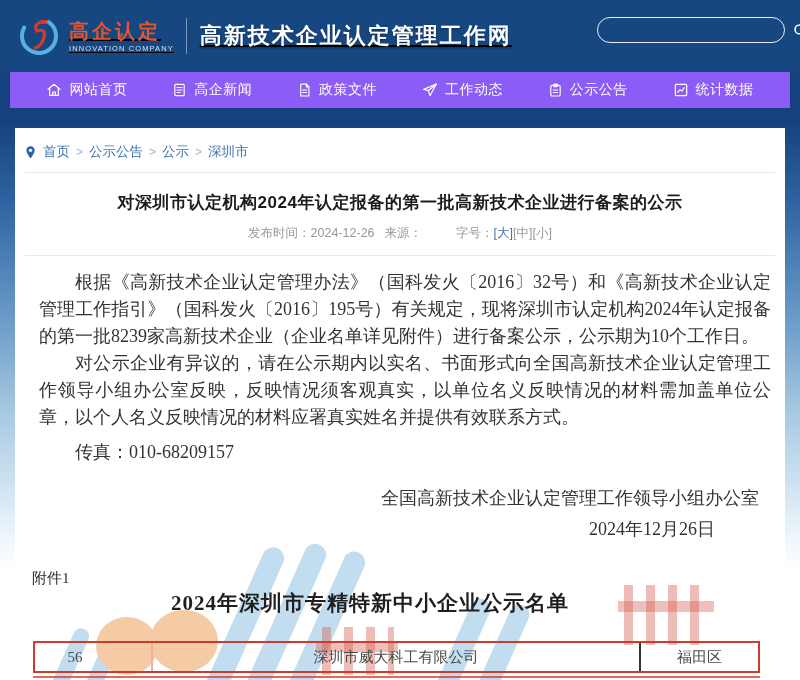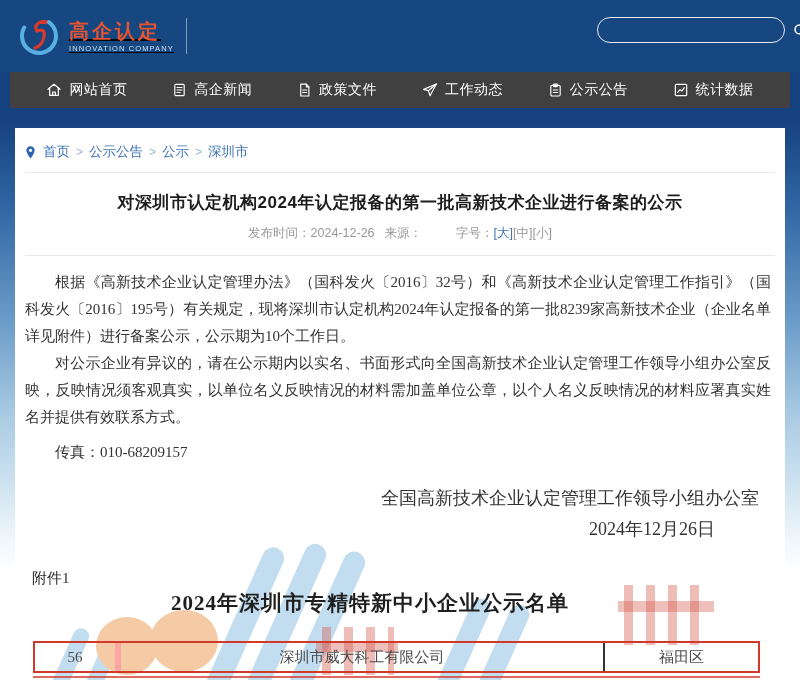--- a/index.html
+++ b/index.html
@@ -46,21 +46,21 @@
   }
   .search-pill input {
     flex: 1; border: none; outline: none; background: transparent;
     color: #fff; font-size: 13px; padding: 0 6px 0 12px; height: 20px;
   }
   .search-pill .mag { margin-right: 9px; display: flex; }
 
   
   .navbar {
     position: absolute; left: 10px; top: 72px; width: 780px; height: 36px;
-    background: #404040; display: flex; align-items: center;
+    background: #8b5cf6; display: flex; align-items: center;
     justify-content: space-around; padding: 0 14px; z-index: 4;
   }
   .nav-item { display: flex; align-items: center; gap: 7px; cursor: pointer; }
   .nav-item .nav-label { color: #ffffff; font-size: 14px; letter-spacing: 0.5px; }
   .nav-item svg { display: block; }
 
   
   .card {
     position: absolute; left: 15px; top: 128px; width: 770px; height: 599px;
     background: #ffffff; z-index: 1;
@@ -78,23 +78,23 @@
   }
   .article-meta {
     margin-top: 11px; margin-bottom: 13px; text-align: center;
     font-size: 12.5px; color: #989898;
   }
   .article-meta .gap-s { display: inline-block; width: 10px; }
   .article-meta .gap-l { display: inline-block; width: 34px; }
   .fs-large { color: #3f74b5; cursor: pointer; }
   .fs-mid, .fs-small { color: #989898; cursor: pointer; }
   .article-body {
-    margin: 13px 14px 0 10px;
-    font-family: "Liberation Serif", "DejaVu Serif", serif;
-    font-size: 15px; line-height: 27px; color: #333; text-align: justify;
+    margin: 13px 14px 0 24px;
+    font-family: "Liberation Serif", "DejaVu Serif", serif;
+    font-size: 18px; line-height: 27px; color: #333; text-align: justify;
   }
   .article-body p { text-indent: 2em; }
   .article-body .fax { margin-top: 8px; }
   .article-body .attach-line { margin-top: 24px; }
   .signature { margin-top: 20px; font-family: "Liberation Serif", "DejaVu Serif", serif; font-size: 18px; color: #333; }
   .signature .office { text-align: right; padding-right: 26px; }
   .signature .sig-date { text-align: right; padding-right: 70px; margin-top: 7px; }
 
   
   .attachment { position: absolute; left: 0; top: 555px; width: 800px; height: 125px; z-index: 2; }
@@ -116,21 +116,21 @@
   .attach-table {
     position: absolute; left: 33px; top: 86px; width: 727px; height: 32px;
     border: 2px solid #cf3a2a; display: flex; background: transparent;
   }
   .attach-table .cell {
     font-family: "Liberation Serif", "DejaVu Serif", serif;
     font-size: 15px; color: #4a4a4a;
     display: flex; align-items: center; justify-content: center;
   }
   .cell.c-no { width: 80px; }
-  .cell.c-company { width: 488px; border-left: 6px solid #fca5a5; }
+  .cell.c-company { width: 488px; border-left: 2px solid #fca5a5; margin-left: 36px; }
   .cell.c-district { flex: 1; border-left: 2px solid #333; }
   .red-underline { position: absolute; left: 33px; top: 121px; width: 727px; height: 2px; background: rgba(207,58,42,0.75); }
 </style>
 </head>
 <body>
 
 <div id="page">
 
   <div class="page-bg"></div>
 
@@ -140,20 +140,21 @@
         <circle cx="23" cy="23" r="17" fill="none" stroke="#58b0e2" stroke-width="4" stroke-dasharray="78 30" stroke-linecap="round" transform="rotate(-55 23 23)"></circle>
         <path d="M25 9 q-8 3 -4 9 q9 -3 7 6 q-2 9 -9 11" fill="none" stroke="#d8392b" stroke-width="3.2" stroke-linecap="round"></path>
         <rect x="25" y="7" width="6" height="4" fill="#d8392b"></rect>
       </svg>
       <div class="logo-text">
         <span class="logo-cn">高企认定</span>
         <span class="logo-en">INNOVATION COMPANY</span>
       </div>
     </div>
     <div class="header-divider"></div>
+    <div class="site-title">高新技术企业认定管理工作网</div>
     <div class="search-pill">
       <input type="text" placeholder="" style="">
       <span class="mag">
         <svg width="17" height="17" viewBox="0 0 24 24" fill="none" stroke="#ffffff" stroke-width="2.2" stroke-linecap="round">
           <circle cx="10.5" cy="10.5" r="6.2"></circle>
             <line x1="15.2" y1="15.2" x2="20.5" y2="20.5"></line>
         </svg>
       </span>
     </div>
   </div>

